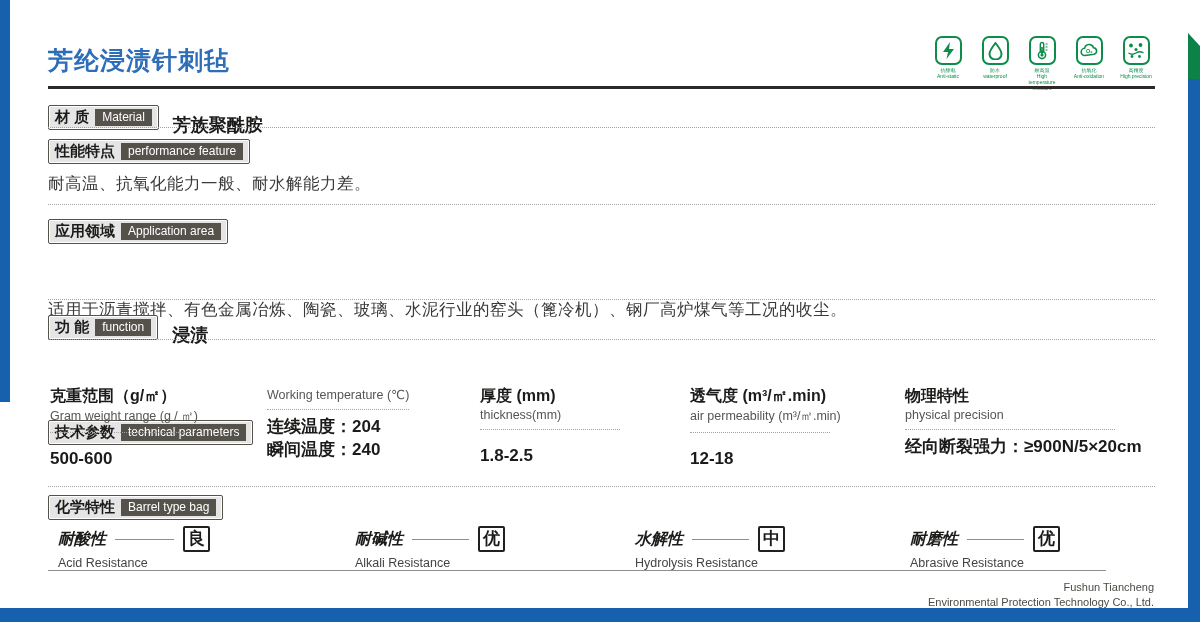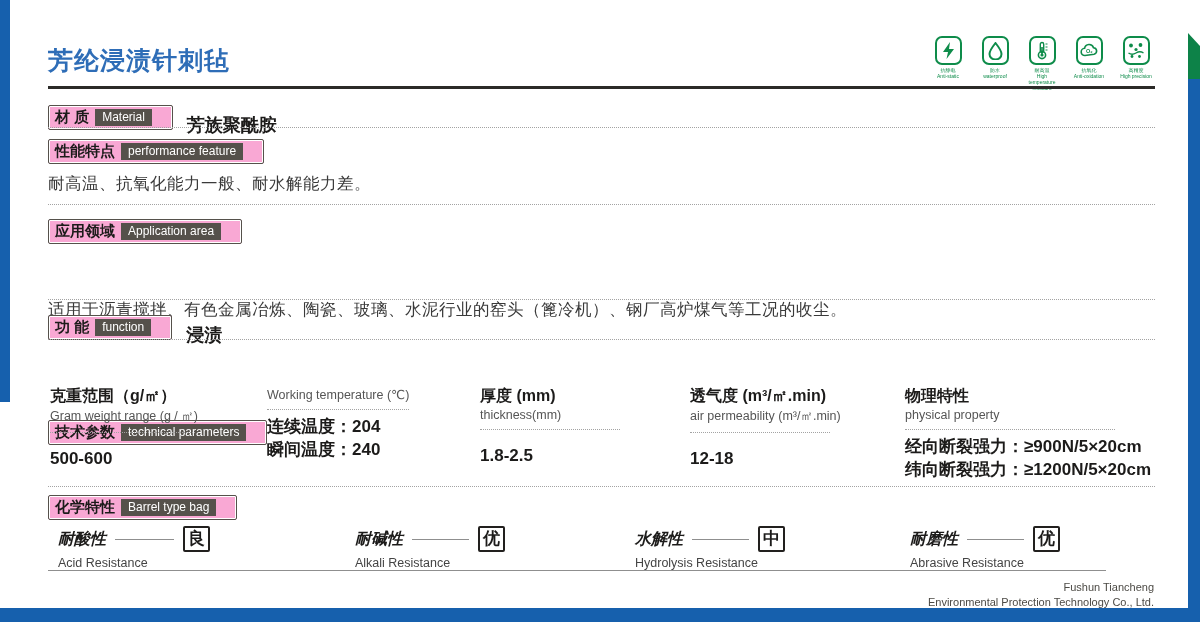--- a/index.html
+++ b/index.html
@@ -25,21 +25,21 @@
   .badge-cn { font-size:5px; color:#0e8c4a; margin-top:2px; white-space:nowrap; }
   .badge-en { font-size:5px; color:#0e8c4a; text-align:center; line-height:1.2; }
 
   
   #top-rule { position:absolute; left:48px; top:86px; width:1107px; height:3px; background:#2b2a28; }
 
   
   .dotted-div { position:absolute; left:48px; width:1107px; border-top:1px dotted #a3a3a3; }
 
   
-  .chip { display:inline-flex; align-items:center; gap:6px; border:1px solid #55514b; border-radius:2px; background:#f9a8d4; padding:2px 20px 2px 6px; box-shadow:0 0 0 1px #fff inset; }
+  .chip { display:inline-flex; align-items:center; gap:6px; border:1px solid #55514b; border-radius:2px; background:#e5e5e5; padding:2px 6px 2px 6px; box-shadow:0 0 0 1px #fff inset; }
   .chip-cn { font-size:15px; font-weight:bold; color:#1c1b1a; white-space:nowrap; }
   .chip-en { background:#55514b; color:#fff; font-size:12px; padding:1px 7px 2px; white-space:nowrap; }
   .chip-row { position:absolute; display:flex; align-items:center; }
   .chip-value { font-size:18px; font-weight:bold; color:#1c1b1a; margin-left:14px;margin-top:16px; }
 
   .body-text { position:absolute; left:48px; font-size:16.5px; color:#3a3a3a; letter-spacing:0.5px;text-align:right; }
 
   
   .param-col { position:absolute; top:386px; }
   .param-cn { font-size:16px; font-weight:bold; color:#1c1b1a; }
@@ -198,25 +198,24 @@
     <div class="param-vals single">1.8-2.5</div>
   </div>
   <div class="param-col" style="left:690px; width:205px;">
     <div class="param-cn">透气度 (m³/㎡.min)</div>
     <div class="param-en">air permeability (m³/㎡.min)</div>
     <div class="param-dots" style="width:140px;"></div>
     <div class="param-vals single">12-18</div>
   </div>
   <div class="param-col" style="left:905px; width:260px;">
     <div class="param-cn">物理特性</div>
-    <div class="param-en">physical property</div>
+    <div class="param-en">physical precision</div>
     <div class="param-dots" style="width:210px;"></div>
     <div class="param-vals">
       <div>经向断裂强力：≥900N/5×20cm</div>
-      <div>纬向断裂强力：≥1200N/5×20cm</div>
     </div>
   </div>
 
   <div class="dotted-div" style="top:486px;"></div>
 
   <div class="chip-row" style="left:48px; top:495px;">
     <span class="chip">
       <span class="chip-cn">化学特性</span>
       <span class="chip-en">Barrel type bag</span>
     </span>

